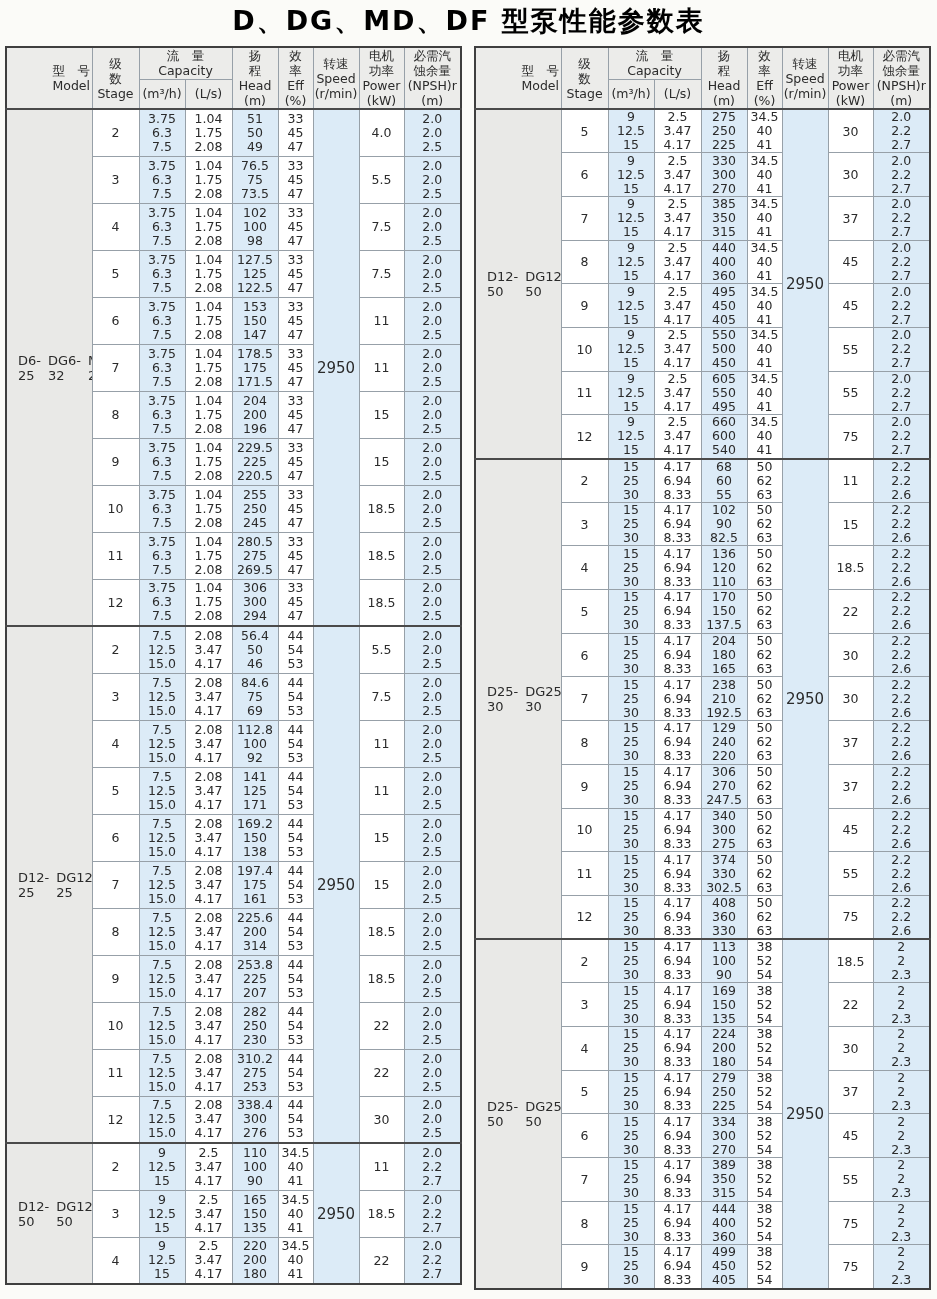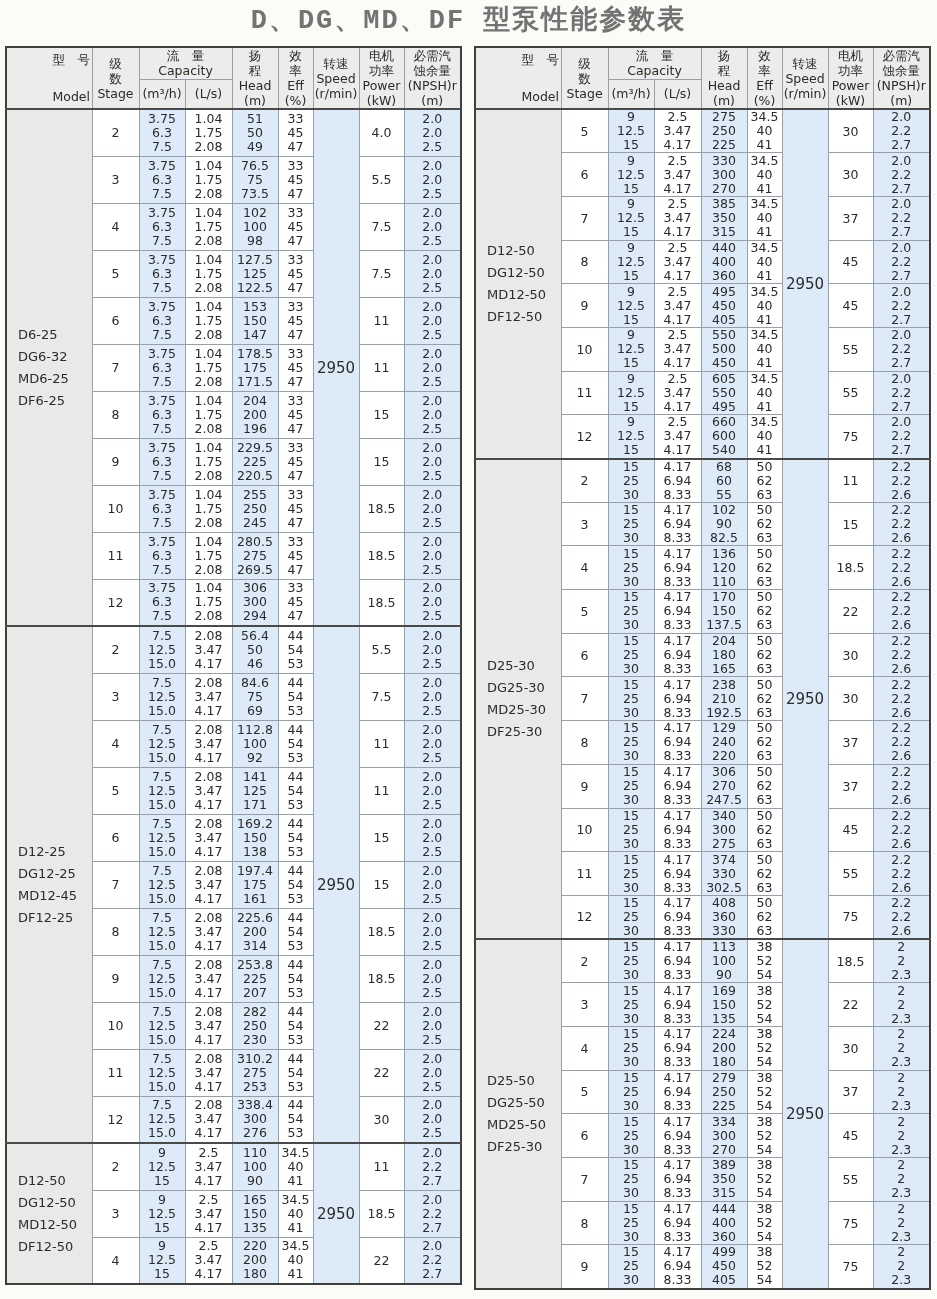--- a/index.html
+++ b/index.html
@@ -54,39 +54,39 @@
   .t0 tbody tr{height:47px;}
   .t1 tbody tr{height:43.7px;}
   .vals{white-space:pre-line;line-height:14px;}
   td.bg-blue{background:#dcebf7;}
   td.model-cell{
     background:#e9e9e7;
     text-align:left;
   }
   .model-box{
     display:flex;
-    flex-direction:column;
+    flex-direction:row;
     gap:7px;
     padding-left:11px;
     font-size:13px;
   }
   td.speed-cell{font-size:15px;}
   .hbox{
     display:flex;
     flex-direction:column;
     align-items:center;
     justify-content:center;
   }
   .hbox div{line-height:15px;}
-  .th-spread .hbox{height:52px;justify-content:space-between;padding-left:44px;}
+  .th-spread .hbox{height:52px;justify-content:center;padding-left:44px;}
 </style>
 </head>
 <body>
 
-<div class="page-title" style="color: #737373; font-family: Liberation Mono, monospace;">D、DG、MD、DF 型泵性能参数表</div>
+<div class="page-title" style="color: #000000;">D、DG、MD、DF 型泵性能参数表</div>
 
 <div class="tables">
   <table class="t0" id="table-0">
       <colgroup>
         <col style="width: 86px;">
         <col style="width: 47px;">
         <col style="width: 46px;">
         <col style="width: 47px;">
         <col style="width: 46px;">
         <col style="width: 35px;">

